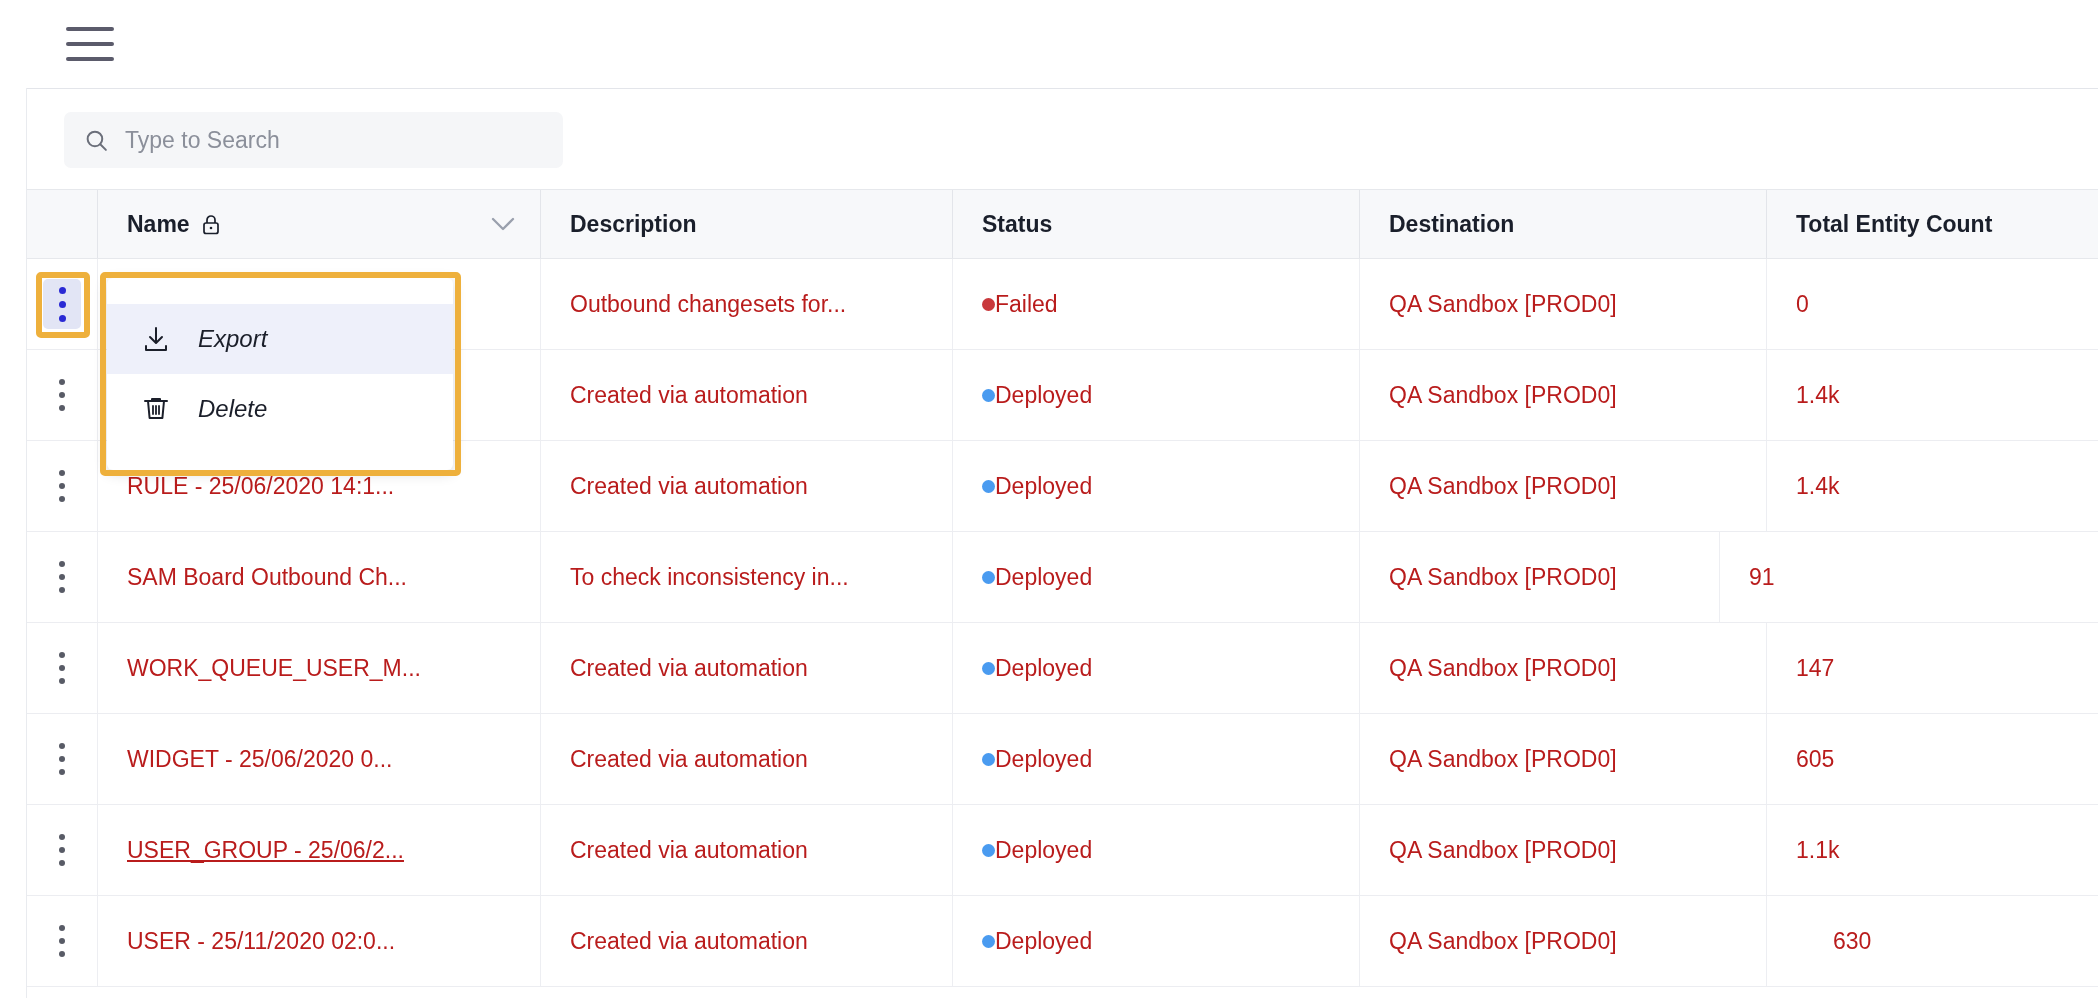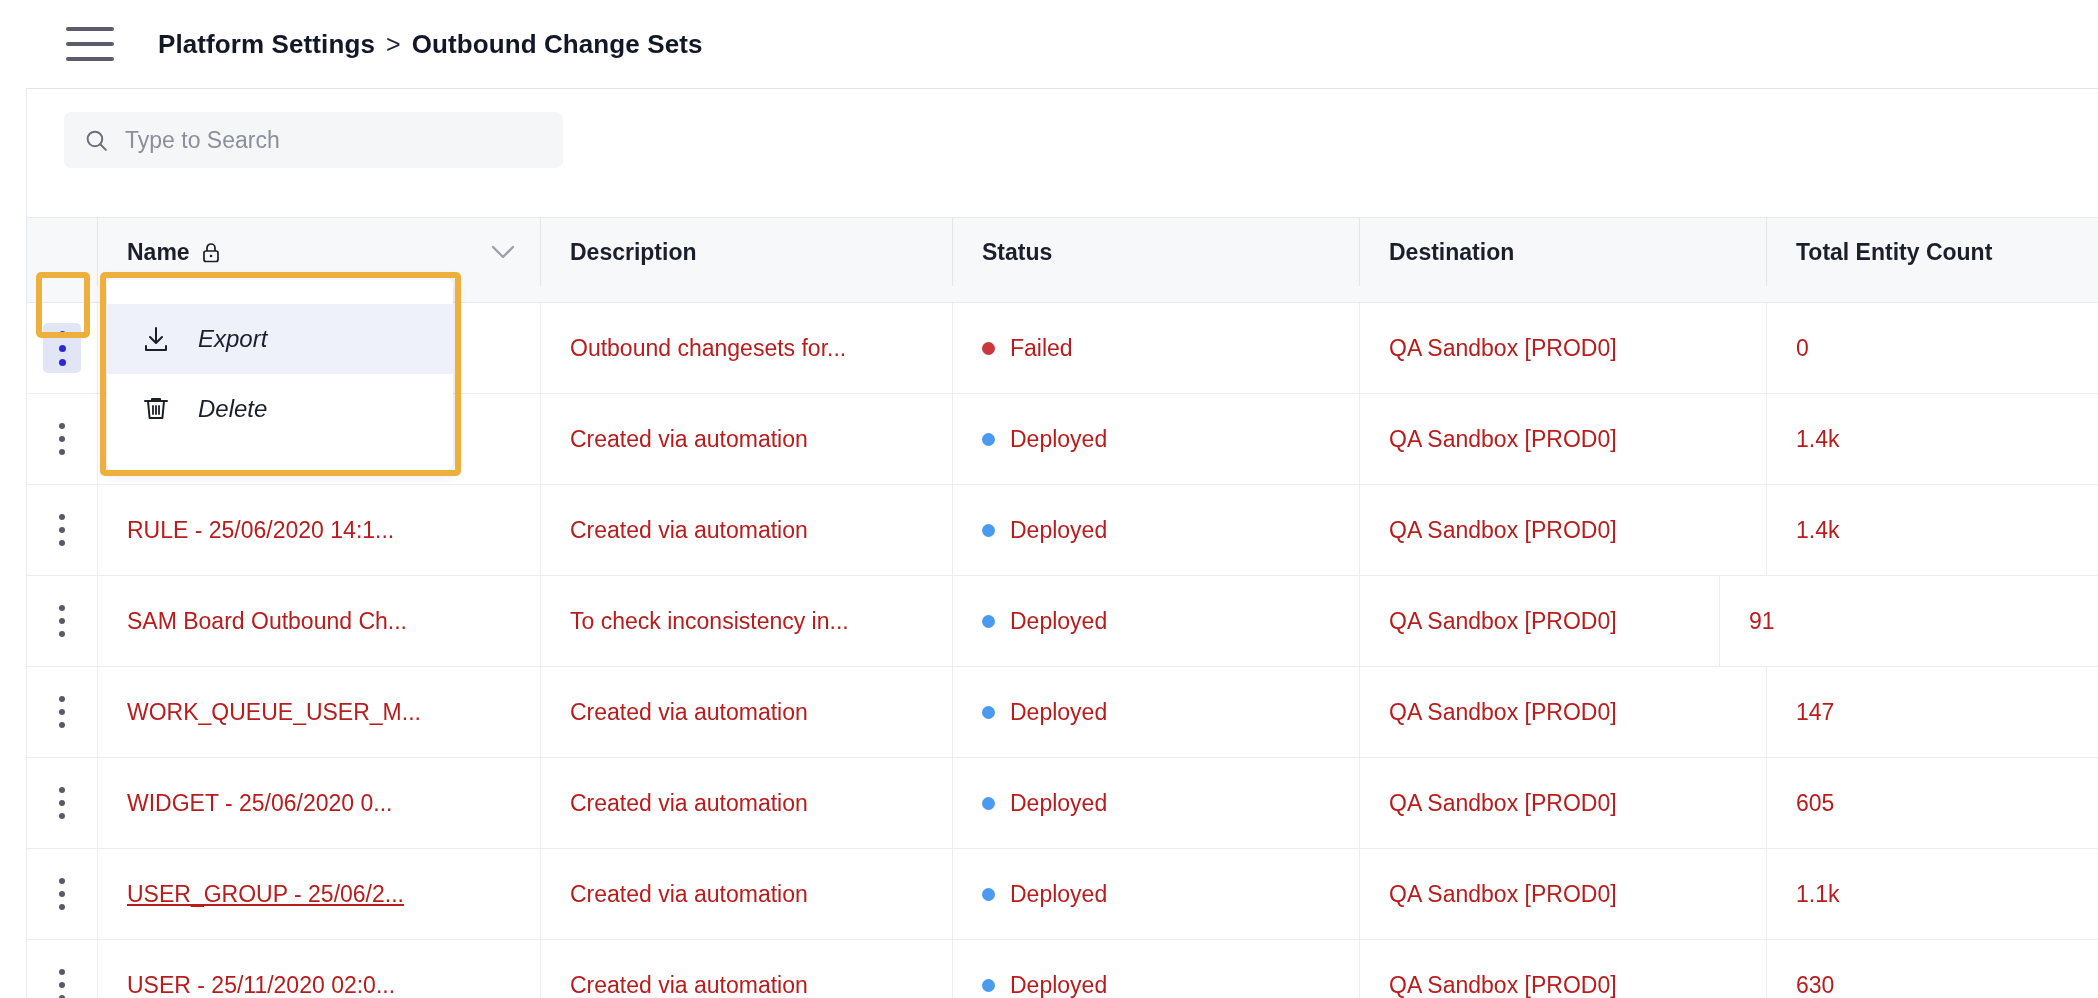--- a/index.html
+++ b/index.html
@@ -99,25 +99,24 @@
   
   .table {
     position: absolute;
     left: 27px; top: 189px;
     width: 2071px;
     height: 809px;
     background: #ffffff;
   }
   .thead {
     position: relative;
-    height: 86px;
+    height: 70px;
     background: #f7f8fa;
     border-top: 1px solid #e6e8ec;
     border-bottom: 1px solid #e6e8ec;
-    margin-top: 28px;
   }
   .th {
     position: absolute;
     top: 0; height: 68px;
     display: flex;
     align-items: center;
     font-size: 23px;
     font-weight: bold;
     color: #1a1f2b;
     white-space: nowrap;
@@ -187,21 +186,21 @@
   .kebab.active { background: #e2e5f5; }
   .kebab.active i { background: #2a2ad4; width: 7px; height: 7px; }
 
   
   .sdot {
     width: 13px; height: 13px;
     border-radius: 50%;
     margin-left: 30px;
     flex: 0 0 auto;
   }
-  .sdot + .slabel { margin-left: 15px; }
+  .sdot + .slabel { }
 
   
   .ctxwrap {
     position: absolute;
     left: 100px; top: 272px;
     width: 360px; height: 168px;
     z-index: 40;
     font-style: italic;
   }
   .ctxmenu {
@@ -242,25 +241,20 @@
   #anno-menu  { left: 100px; top: 272px; width: 361px; height: 204px; }
 </style>
 </head>
 <body>
 
 <div class="topbar">
   <div class="hamburger">
     <span></span>
     <span></span>
     <span></span>
-  </div>
-  <div class="breadcrumb">
-    <span class="crumb">Platform Settings</span>
-    <span class="sep">&gt;</span>
-    <span class="crumb">Outbound Change Sets</span>
   </div>
 </div>
 <div class="topline"></div>
 <div class="leftrail"></div>
 
 <div class="searchrow">
   <div class="searchbox">
     <svg class="mag" viewBox="0 0 24 24" fill="none">
       <circle cx="10.5" cy="10.5" r="7" stroke="#6b6f7a" stroke-width="1.9"></circle>
       <line x1="15.6" y1="15.6" x2="21" y2="21" stroke="#6b6f7a" stroke-width="1.9" stroke-linecap="round"></line>
@@ -538,21 +532,21 @@
         </div>
         <div class="cell" style="left: 925px; width: 407px;">
           <span class="vdiv"></span>
           <span class="sdot" style="background: rgb(74, 155, 240);"></span>
           <span class="slabel">Deployed</span>
         </div>
         <div class="cell" style="left: 1332px; width: 407px;">
           <span class="vdiv"></span>
           <span class="cell-text">QA Sandbox [PROD0]</span>
         </div>
-        <div class="cell" style="left: 1739px; width: 318px;">
+        <div class="cell" style="left: 1739px; width: 318px; padding-left: 37px;">
           <span class="vdiv"></span>
           <span class="cell-text">630</span>
         </div>
       </div>
     </div>
 </div>
 
 <div class="ctxwrap">
   <div class="ctxmenu">
 

